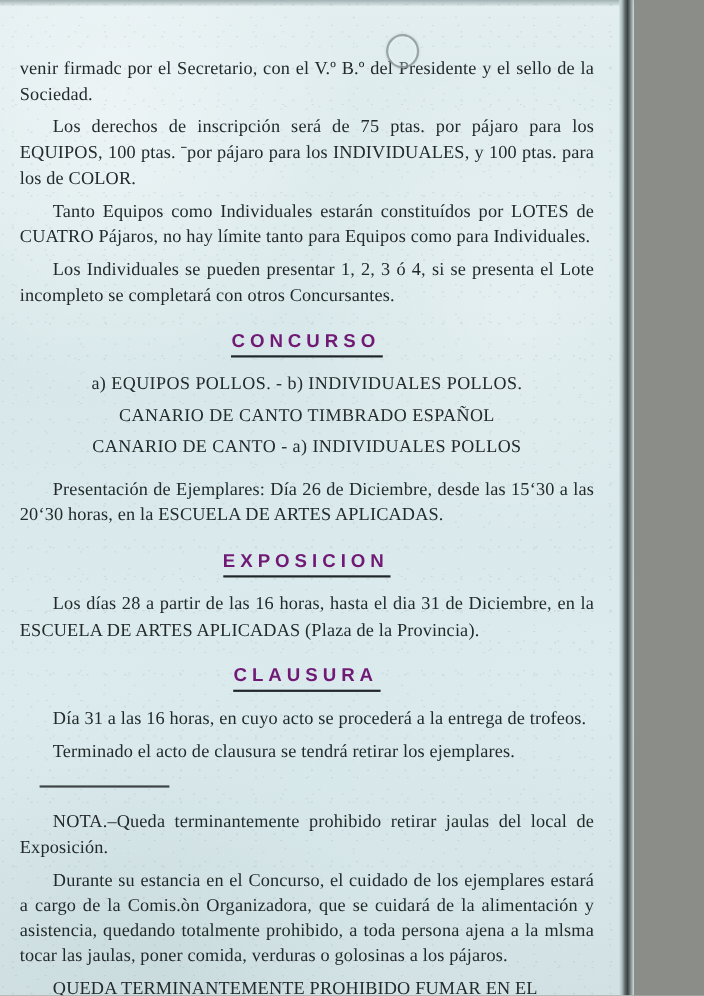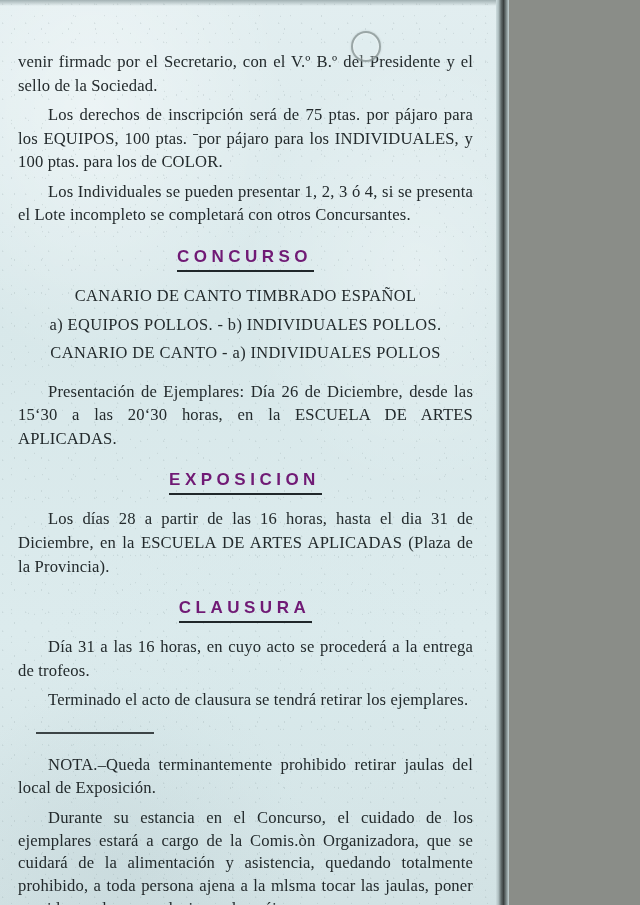--- a/index.html
+++ b/index.html
@@ -2,21 +2,21 @@
 <html><head>
 <meta charset="utf-8">
 <style>
   html, body {
     margin: 0;
     padding: 0;
     background: #8a8d88;
   }
   .page {
     position: relative;
-    width: 509px;
+    width: 576px;
     height: 905px;
     overflow: hidden;
     background: #dceaec;
     font-family: "Liberation Serif", "DejaVu Serif", serif;
     color: #232a2c;
     box-sizing: border-box;
   }
   
   .paper-grain {
     position: absolute;
@@ -151,29 +151,30 @@
   <div class="scan-gutter-top"></div>
   <div class="scan-gutter"></div>
   <div class="ring-artifact"></div>
 
   <div class="content">
 
     <p class="body noindent">venir firmadc  por el  Secretario, con el V.º B.º del Presidente  y el sello de la Sociedad.</p>
 
     <p class="body">Los derechos de inscripción  será de 75 ptas.  por pájaro para los  EQUIPOS, 100 ptas. ˉpor pájaro para los  INDIVIDUALES, y 100 ptas.  para los de COLOR.</p>
 
+    <p class="body">Tanto  Equipos como  Individuales estarán  constituídos por  LOTES de CUATRO Pájaros, no  hay límite tanto para Equipos como para  Individuales.</p>
 
     <p class="body">Los  Individuales se  pueden presentar 1, 2, 3 ó 4, si se  presenta el Lote incompleto se completará con otros  Concursantes.</p>
 
     <h2 class="section-heading">
       <span class="uline">CONCURSO</span>
     </h2>
 
+    <div class="centered-line">a)   EQUIPOS POLLOS.  -   b)   INDIVIDUALES  POLLOS.</div>
     <div class="centered-line cl-1">CANARIO DE CANTO TIMBRADO ESPAÑOL</div>
-    <div class="centered-line">a)   EQUIPOS POLLOS.  -   b)   INDIVIDUALES  POLLOS.</div>
     <div class="centered-line">CANARIO DE CANTO   -   a)   INDIVIDUALES POLLOS</div>
 
     <div class="block-gap-md"></div>
 
     <p class="body">Presentación de Ejemplares:  Día 26 de  Diciembre, desde las 15‘30  a las 20‘30 horas, en la ESCUELA DE ARTES APLICADAS.</p>
 
 
     <h2 class="section-heading">
       <span class="uline">EXPOSICION</span>
     </h2>

